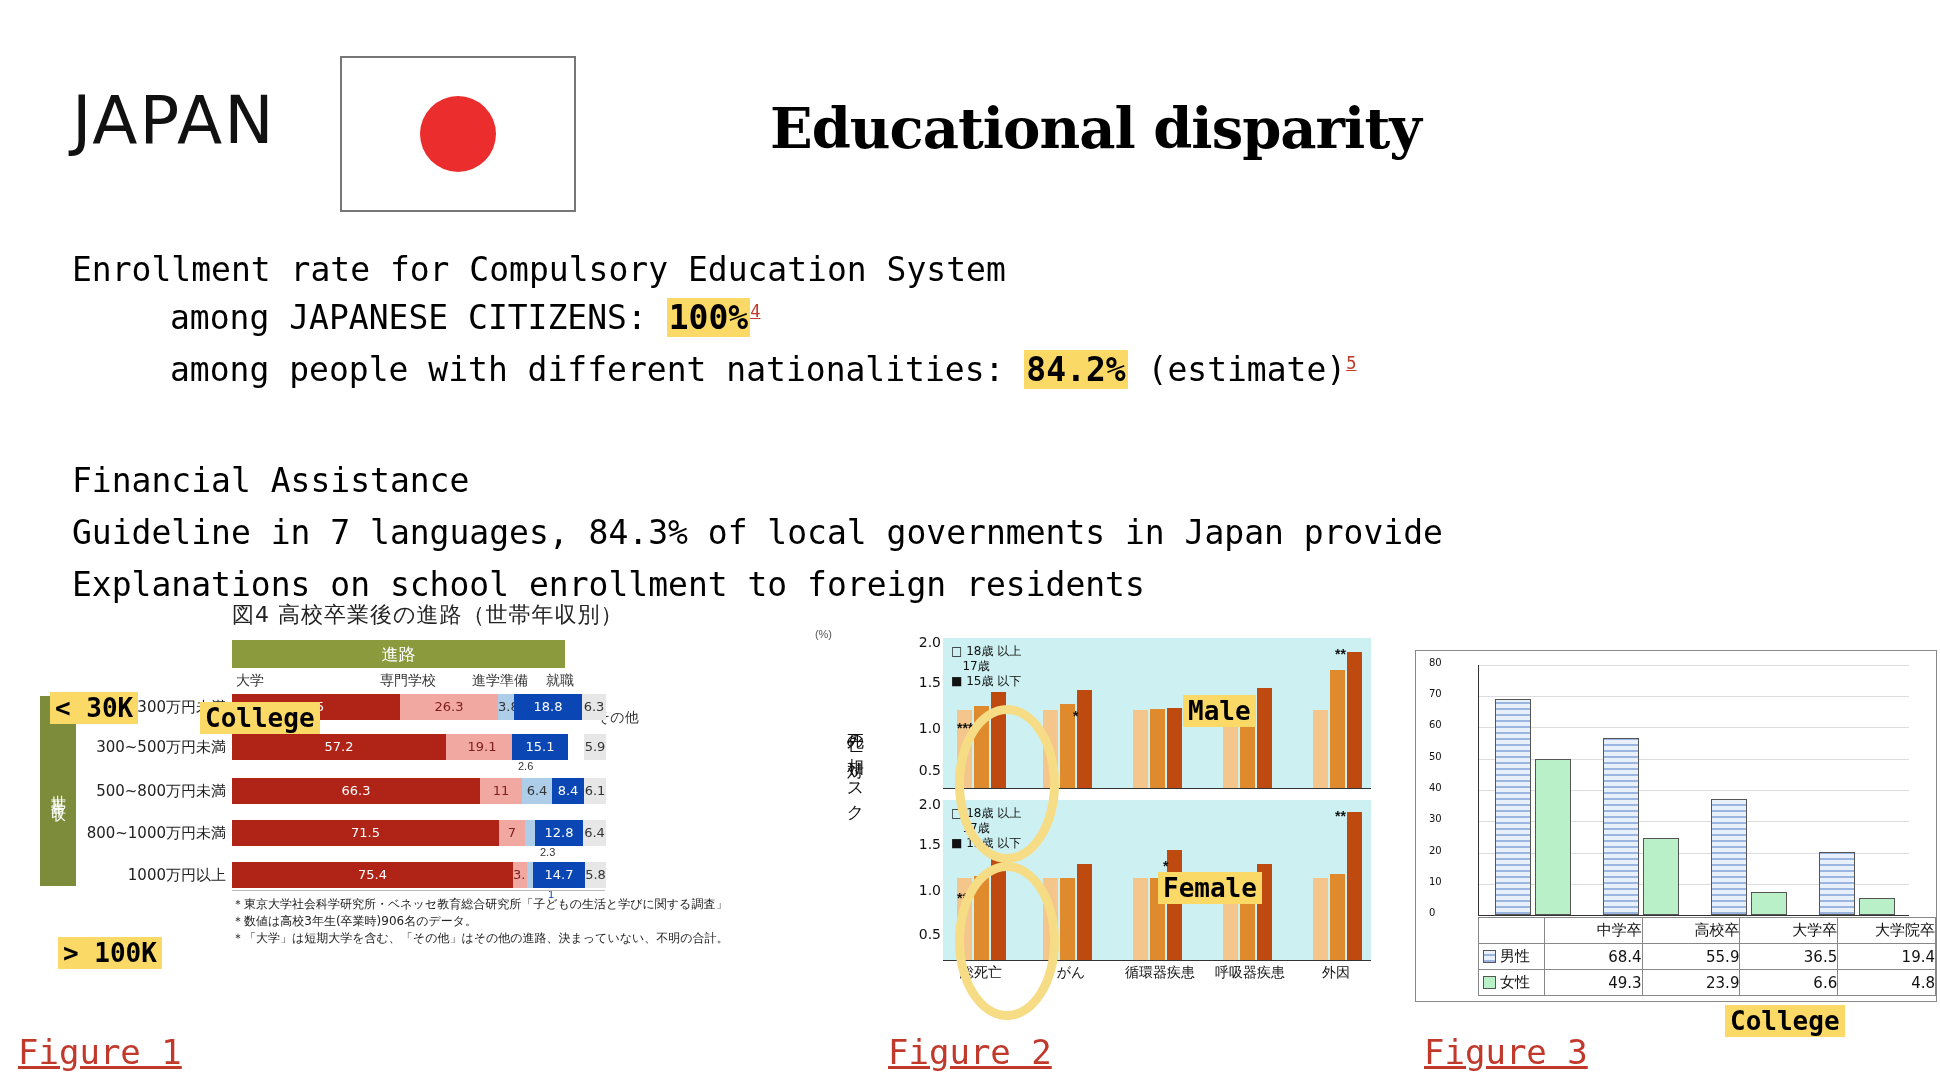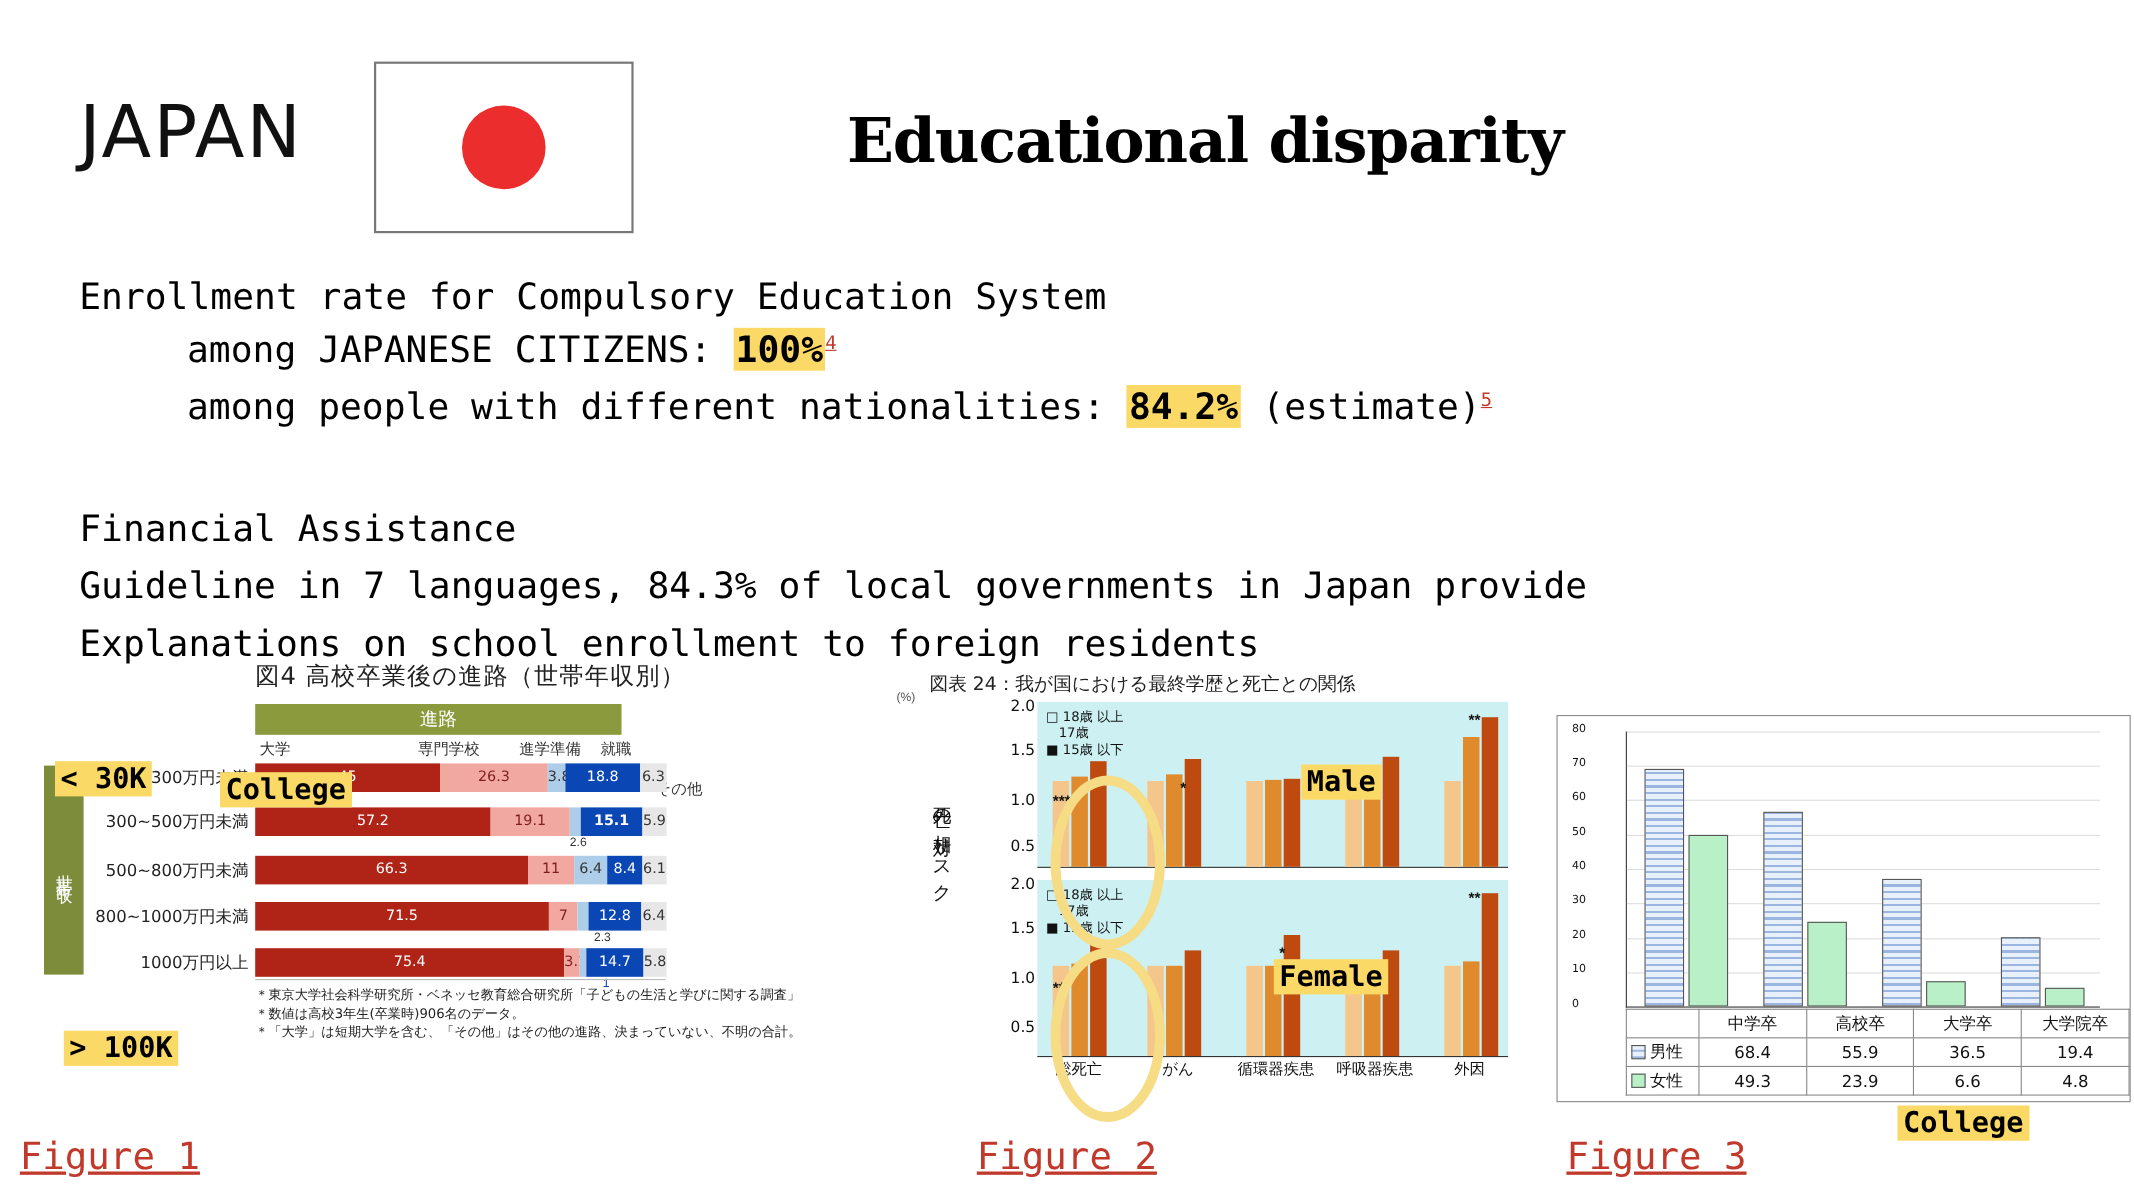--- a/index.html
+++ b/index.html
@@ -130,21 +130,21 @@
   #fig3 .grid{position:absolute;left:0;width:430px;border-top:1px solid #ddd;}
   #fig3 .yt{position:absolute;left:-50px;width:42px;text-align:left;font-size:10px;color:#111;font-family:"DejaVu Sans", sans-serif;}
   #fig3 .bar3{position:absolute;bottom:0;width:34px;border:1px solid #555;}
   #fig3 .male{background:
       repeating-linear-gradient(0deg,#9ab6e0 0 2px,#e8f0fb 2px 6px),
       repeating-linear-gradient(90deg,#9ab6e0 0 2px,#e8f0fb 2px 6px);
   }
   #fig3 .female{background:#b9f0c8;}
   #fig3 table{position:absolute;left:62px;top:266px;border-collapse:collapse;font-size:15px;
     font-family:"DejaVu Sans", sans-serif;color:#111;}
-  #fig3 td,#fig3 th{border:1px solid #888;text-align:center;padding:3px 0;width:107px;font-weight:normal;}
+  #fig3 td,#fig3 th{border:1px solid #888;text-align:right;padding:3px 0;width:107px;font-weight:normal;}
   #fig3 .rowhdr{width:68px;left:-68px;}
   #fig3 .legbox{display:inline-block;width:11px;height:11px;margin-right:4px;vertical-align:middle;border:1px solid #555;}
   #fig3 .legbox.m{background:repeating-linear-gradient(0deg,#9ab6e0 0 2px,#e8f0fb 2px 6px);}
   #fig3 .legbox.f{background:#b9f0c8;}
 </style>
 </head>
 <body>
 
 <div class="slide">
 
@@ -192,21 +192,21 @@
       <div class="seg lblue" style="left:266px;width:16px;">3.8</div>
       <div class="seg blue" style="left:282px;width:68px;">18.8</div>
       <div class="seg gray" style="left:350px;width:24px;">6.3</div>
     </div>
 
     <div class="rowlabel" style="top:138px;">300~500万円未満</div>
     <div class="segrow" style="top:134px;">
       <div class="seg dark" style="left:0px;width:214px;">57.2</div>
       <div class="seg pink" style="left:214px;width:72px;">19.1</div>
       <div class="seg lblue" style="left:286px;width:10px;"></div>
-      <div class="seg blue" style="left:296px;width:56px;font-weight:bold;">15.1</div>
+      <div class="seg blue" style="left:280px;width:56px;">15.1</div>
       <div class="seg gray" style="left:352px;width:22px;">5.9</div>
     </div>
     <div class="smalltick" style="left:478px;top:160px;">2.6</div>
 
     <div class="rowlabel" style="top:182px;">500~800万円未満</div>
     <div class="segrow" style="top:178px;">
       <div class="seg dark" style="left:0px;width:248px;">66.3</div>
       <div class="seg pink" style="left:248px;width:42px;">11</div>
       <div class="seg lblue" style="left:290px;width:30px;">6.4</div>
       <div class="seg blue" style="left:320px;width:32px;">8.4</div>
@@ -240,21 +240,20 @@
       <div>＊数値は高校3年生(卒業時)906名のデータ。</div>
       <div>＊「大学」は短期大学を含む、「その他」はその他の進路、決まっていない、不明の合計。</div>
     </div>
   </div>
 
   <div class="callout" style="left:50px;top:692px;">&lt; 30K</div>
   <div class="callout" style="left:200px;top:702px;">College</div>
   <div class="callout" style="left:58px;top:937px;">&gt; 100K</div>
 
   <div id="fig2">
-    <div class="f2title">図表 24：我が国における最終学歴と死亡との関係</div>
 
     <div class="ylab"><span>死亡の相対リスク</span></div>
 
     <div class="panel" style="top:28px;height:150px;">
       <div class="bar b1" style="left:14px;height:78px;"></div>
       <div class="bar b2" style="left:31px;height:82px;"></div>
       <div class="bar b3" style="left:48px;height:96px;"></div>
 
       <div class="bar b1" style="left:100px;height:78px;"></div>
       <div class="bar b2" style="left:117px;height:84px;"></div>

